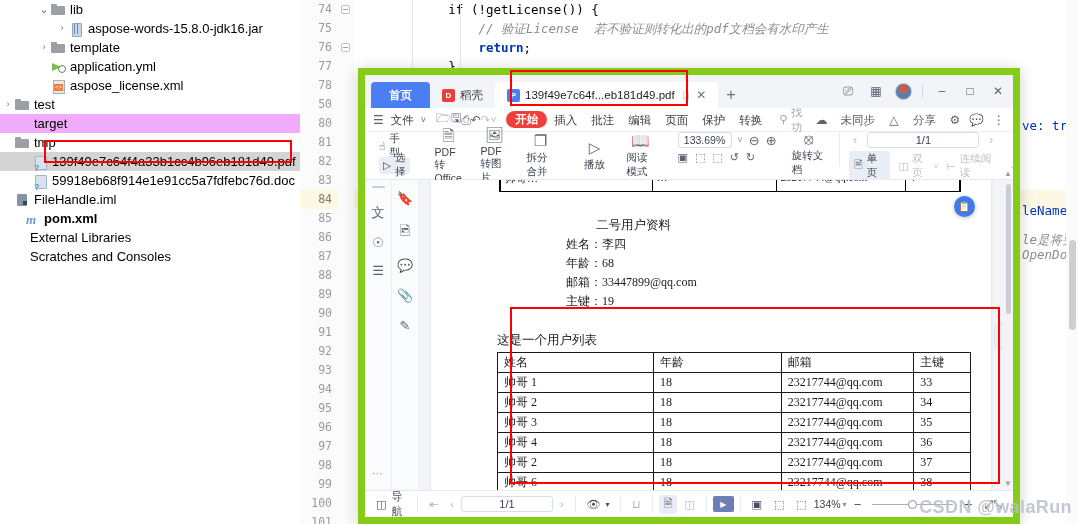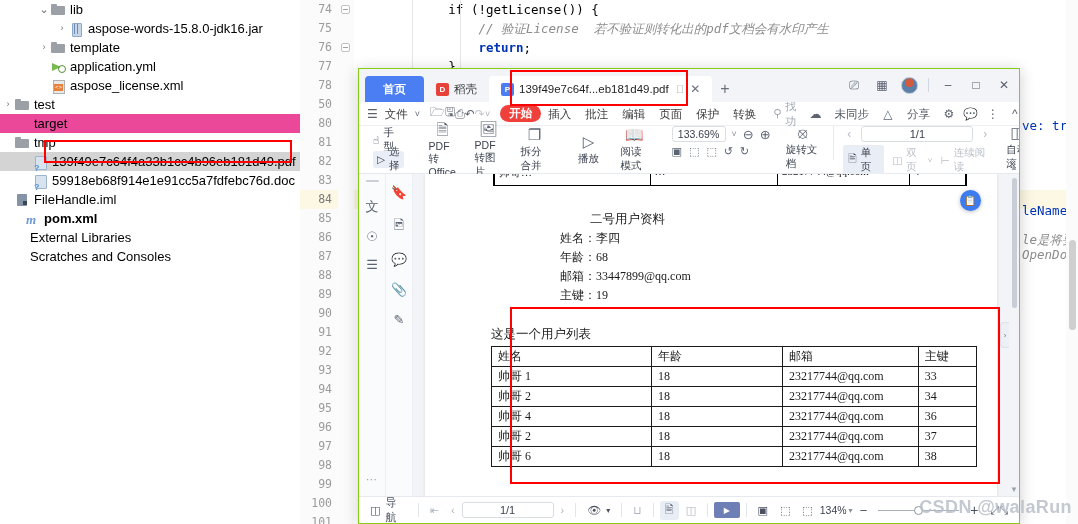--- a/index.html
+++ b/index.html
@@ -18,21 +18,21 @@
   #tree {
     position:absolute; left:0; top:0; width:300px; height:524px;
     background:#ffffff; padding-top:0px;
   }
   .trow {
     position:relative; height:19px; line-height:19px;
     font-size:13px; color:#000; white-space:nowrap;
     display:flex; align-items:center;
   }
   .trow.sel { background:#d4d4d4;text-align:center; }
-  .trow.hl  { background:#ec4899; }
+  .trow.hl  { background:#f0abfc; }
   .arrow { width:12px; text-align:center; color:#6e6e6e; font-size:9px; flex:0 0 12px; }
   .ico { width:16px; height:16px; margin-right:4px; flex:0 0 16px; position:relative; }
 
   .ico.folder::before{
     content:""; position:absolute; left:1px; top:4px; width:14px; height:9px;
     background:#9aa0a6; border-radius:1px;
   }
   .ico.folder::after{
     content:""; position:absolute; left:1px; top:2px; width:6px; height:3px;
     background:#9aa0a6; border-radius:1px 1px 0 0;
@@ -143,21 +143,21 @@
     background:#fbfbfb;
   }
   #editor-scroll .thumb {
     position:absolute; right:2px; top:240px; width:7px; height:90px;
     background:#cfcfcf; border-radius:4px;
   }
 
   
   #pdfwin {
     position:absolute; left:358px; top:68px; width:662px; height:456px;
-    background:#6d28d9; border:1px solid #84cc16;
+    background:#6d28d9; border:7px solid #84cc16;
     box-shadow:0 2px 14px rgba(0,0,0,.20);
     display:flex; flex-direction:column; overflow:hidden;
   }
 
   
   #tabstrip {
     height:33px; background:#f2f4f8; display:flex; align-items:flex-end;
     padding-left:6px; position:relative; flex:0 0 33px;
   }
   .tab {
@@ -703,20 +703,26 @@
                     <td class="c0">帅哥 1</td>
                     <td class="c1">18</td>
                     <td class="c2">23217744@qq.com</td>
                     <td class="c3">33</td>
                   </tr>
                   <tr>
                     <td class="c0">帅哥 2</td>
                     <td class="c1">18</td>
                     <td class="c2">23217744@qq.com</td>
                     <td class="c3">34</td>
+                  </tr>
+                  <tr>
+                    <td class="c0">帅哥 3</td>
+                    <td class="c1">18</td>
+                    <td class="c2">23217744@qq.com</td>
+                    <td class="c3">35</td>
                   </tr>
                   <tr>
                     <td class="c0">帅哥 4</td>
                     <td class="c1">18</td>
                     <td class="c2">23217744@qq.com</td>
                     <td class="c3">36</td>
                   </tr>
                   <tr>
                     <td class="c0">帅哥 2</td>
                     <td class="c1">18</td>

